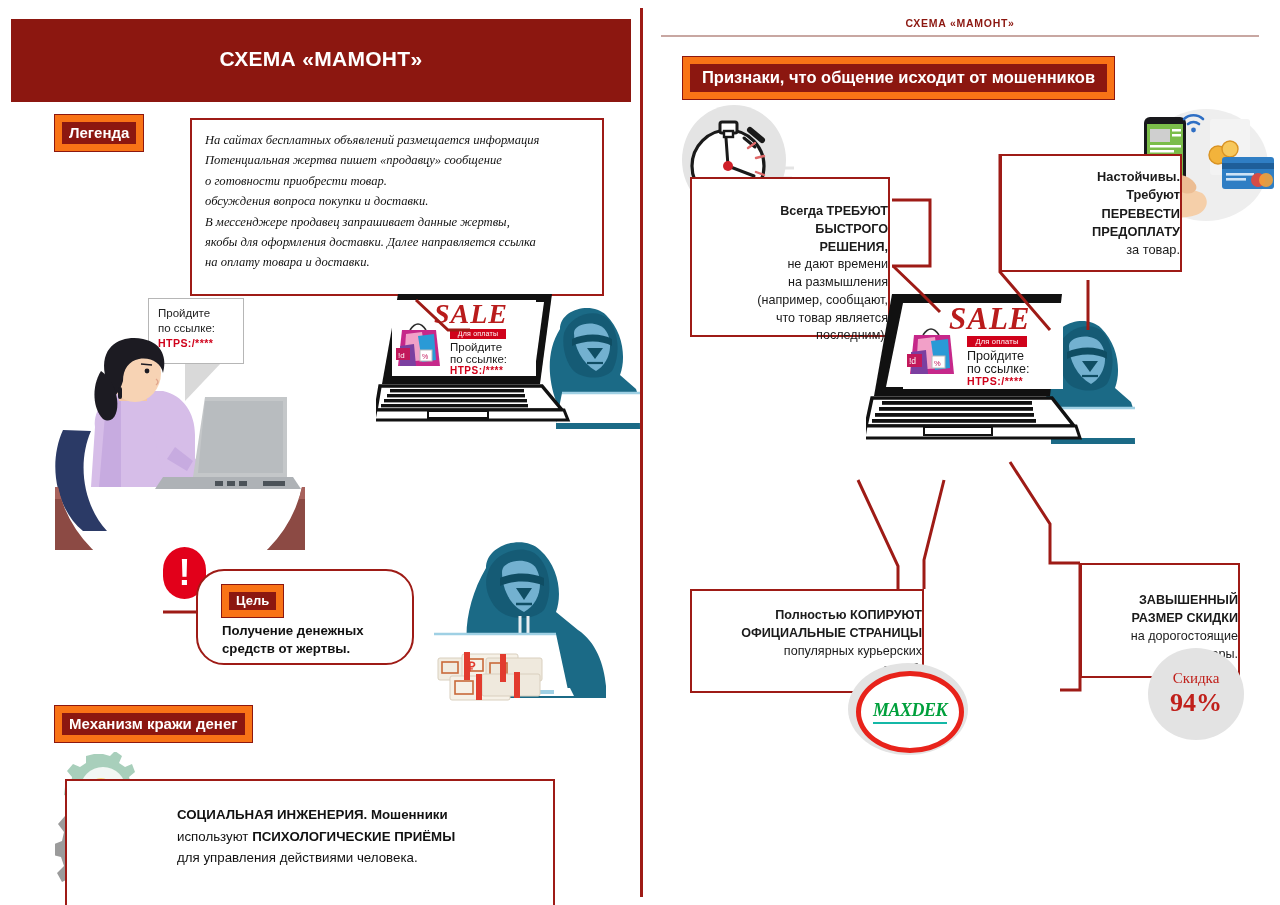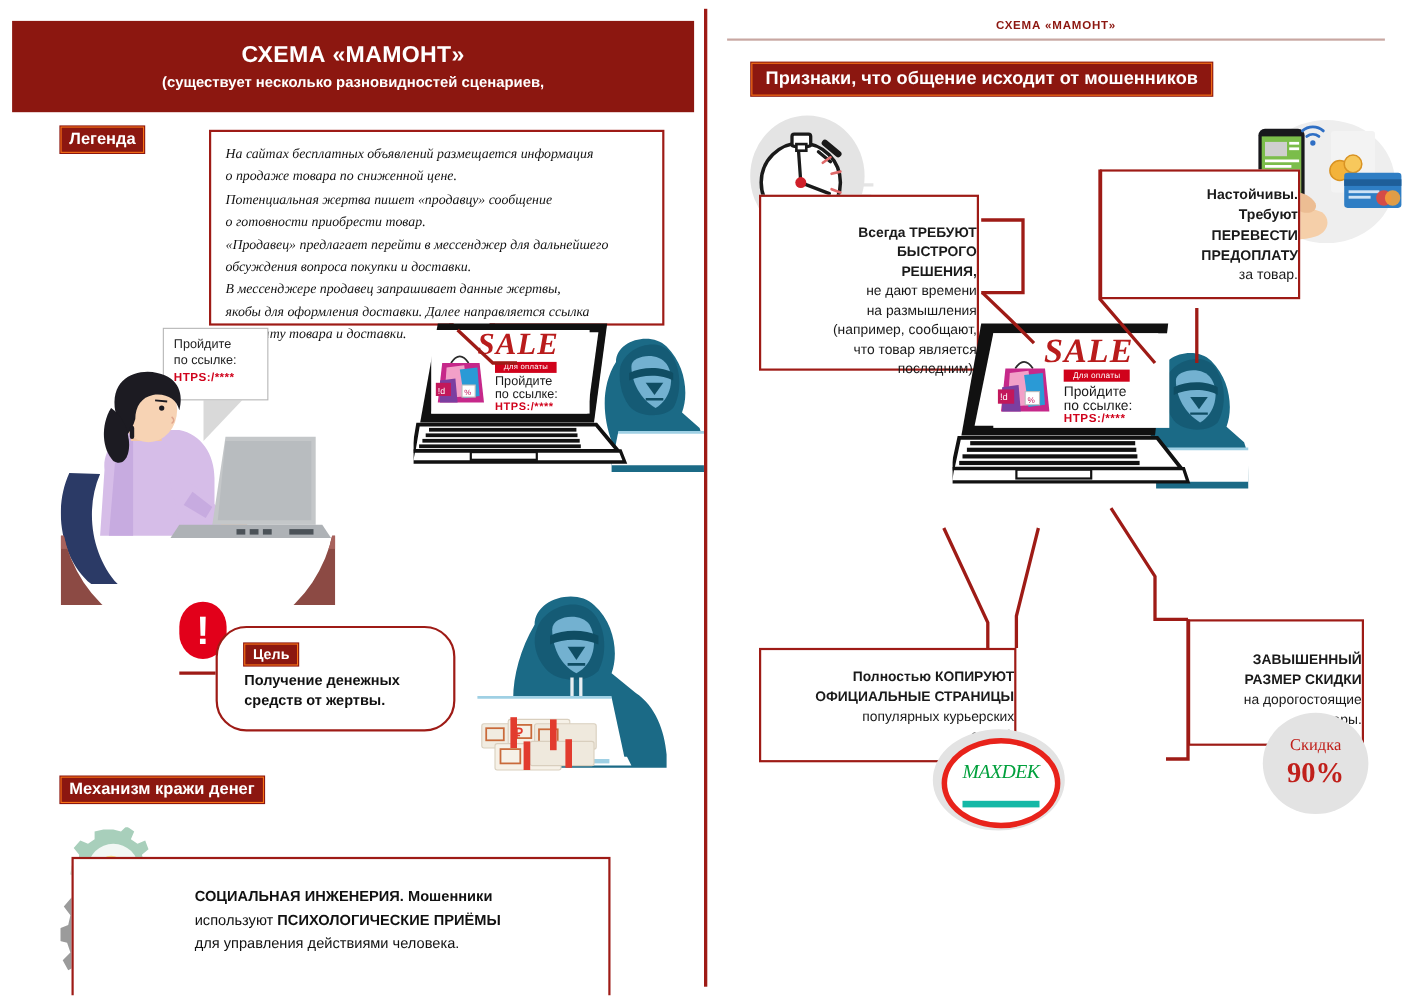--- a/index.html
+++ b/index.html
@@ -30,21 +30,21 @@
     align-items:center;justify-content:center;
     text-align:center;
   }
   #title-bar .t1{font-size:21px;font-weight:bold;letter-spacing:.3px;margin-bottom:4px;}
   #title-bar .t2{font-size:13.5px;font-weight:bold;line-height:1.28;}
 
   
   .badge{
     background:#8c1710;color:#fff;font-weight:bold;
     padding:2px 7px 3px 7px;display:inline-block;
-    border:1px solid #f97316;
+    border:7px solid #f97316;
     box-shadow:0 0 0 1px #8c1710;
   }
   #legend-badge{left:55px;top:115px;font-size:15px;}
   #mech-badge{left:55px;top:706px;font-size:15px;}
   #signs-badge{
     left:683px;top:57px;font-size:16.5px;
     padding:4px 12px 5px 12px;
   }
 
   
@@ -140,22 +140,22 @@
   
   #maxdek-wrap{left:848px;top:663px;width:120px;height:92px;}
   #maxdek-bg{left:0;top:0;width:120px;height:92px;background:#e3e3e3;border-radius:50%;}
   #maxdek-ring{
     left:8px;top:8px;width:98px;height:72px;
     border:5px solid #e8231b;border-radius:50%;
     background:#fff;
     display:flex;align-items:center;justify-content:center;
   }
   #maxdek-ring span{
-    color:#00a03c;font-weight:normal;font-style:italic;font-size:18px;
-    letter-spacing:-.5px;border-bottom:6px solid #14b8a6;padding-bottom:16px;
+    color:#00a03c;font-weight:bold;font-style:italic;font-size:18px;
+    letter-spacing:-.5px;border-bottom:2px solid #14b8a6;padding-bottom:1px;
     font-family:"Liberation Serif","DejaVu Serif",serif;
   }
 
   
   #disc-wrap{left:1148px;top:648px;width:96px;height:92px;}
   #disc-bg{left:0;top:0;width:96px;height:92px;background:#e3e3e3;border-radius:50%;}
   #disc-txt{
     left:0;top:0;width:96px;height:92px;
     display:flex;flex-direction:column;align-items:center;justify-content:center;
     font-family:"Liberation Serif","DejaVu Serif",serif;color:#c0201b;
@@ -179,32 +179,29 @@
 </head>
 <body>
 
 <div id="page">
 
   <div class="abs" id="divider"></div>
 
   <div class="abs" id="title-bar">
     <div class="t1">СХЕМА «МАМОНТ»</div>
     <div class="t2">
-      <div>(существует несколько разновидностей сценариев,</div>
     </div>
   </div>
 
   <div class="abs badge" id="legend-badge">Легенда</div>
 
   <div class="abs" id="legend-box">
     <div class="lt">На сайтах бесплатных объявлений размещается информация</div>
-    <div class="lt">о продаже товара по сниженной цене.</div>
     <div class="lt">Потенциальная жертва пишет «продавцу» сообщение</div>
     <div class="lt">о готовности приобрести товар.</div>
-    <div class="lt">«Продавец» предлагает перейти в мессенджер для дальнейшего</div>
     <div class="lt">обсуждения вопроса покупки и доставки.</div>
     <div class="lt">В мессенджере продавец запрашивает данные жертвы,</div>
     <div class="lt">якобы для оформления доставки. Далее направляется ссылка</div>
     <div class="lt">на оплату товара и доставки.</div>
   </div>
   <div class="abs" id="legend-stem"></div>
   <div class="abs" id="legend-stem-in"></div>
 
   <div class="abs" id="bubble-tail"></div>
   <div class="abs" id="bubble">
@@ -547,21 +544,21 @@
     <div class="abs" id="maxdek-bg"></div>
     <div class="abs" id="maxdek-ring">
       <span>MAXDEK</span>
     </div>
   </div>
 
   <div class="abs" id="disc-wrap">
     <div class="abs" id="disc-bg"></div>
     <div class="abs" id="disc-txt">
       <div class="d1">Скидка</div>
-      <div class="d2">90%</div>
+      <div class="d2">94%</div>
     </div>
   </div>
 
   <svg class="abs" style="left:640px;top:0;" width="640" height="905">
 
     <polyline class="conn" points="252,200 290,200 290,266 252,266"></polyline>
     <polyline class="conn" points="253,266 278,290 300,312"></polyline>
 
     <polyline class="conn" points="360,154 360,272 410,330"></polyline>
     <polyline class="conn" points="448,330 448,280"></polyline>

